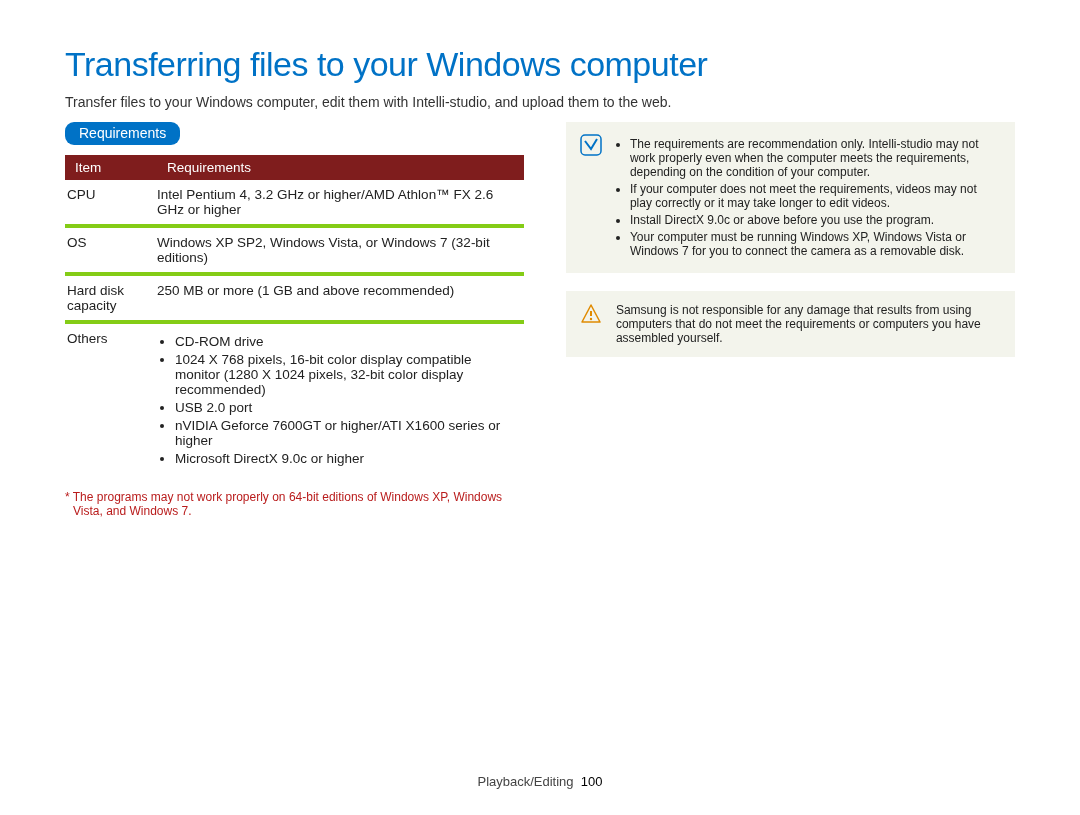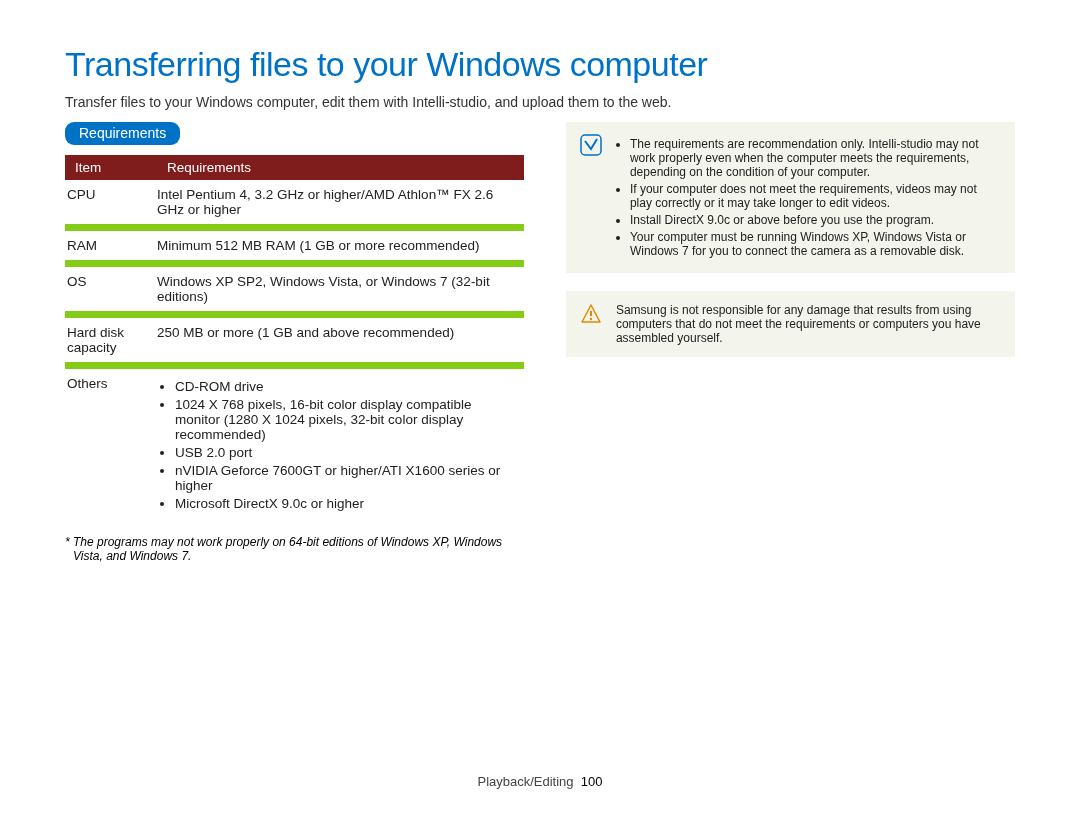--- a/index.html
+++ b/index.html
@@ -49,37 +49,36 @@
     table.req th {
       background: #7f1d1d;
       color: #fff;
       font-weight: 400;
       text-align: left;
       padding: 5px 10px;
     }
     table.req td {
       padding: 7px 10px 7px 0;
       vertical-align: top;
-      border-bottom: 7px solid #84cc16;
+      border-bottom: 4px solid #84cc16;
     }
     table.req td:first-child {
       width: 92px;
       padding-left: 2px;
     }
     table.req tr:last-child td { border-bottom: none; }
     ul.others { list-style: disc; padding-left: 18px; }
     ul.others li { margin: 3px 0; }
 
     .footnote {
       font-size: 12px;
-      color: #000000;
+      color: #b91c1c;
       margin-top: 14px;
       padding-left: 8px;
       text-indent: -8px;
-      font-style: italic;
     }
 
     .note-box {
       background: #f3f4ec;
       padding: 12px 16px 12px 50px;
       position: relative;
       margin-bottom: 18px;
     }
     .note-icon, .warn-icon {
       position: absolute;
@@ -129,24 +128,20 @@
           <th>Item</th>
           <th>Requirements</th>
         </tr>
       </thead>
       <tbody>
         <tr>
           <td>CPU</td>
           <td>Intel Pentium 4, 3.2 GHz or higher/AMD Athlon™ FX 2.6 GHz or higher</td>
         </tr>
         <tr>
-          <td>RAM</td>
-          <td>Minimum 512 MB RAM (1 GB or more recommended)</td>
-        </tr>
-        <tr>
           <td>OS</td>
           <td>Windows XP SP2, Windows Vista, or Windows 7 (32-bit editions)</td>
         </tr>
         <tr>
           <td>Hard disk capacity</td>
           <td>250 MB or more (1 GB and above recommended)</td>
         </tr>
         <tr>
           <td>Others</td>
           <td>

